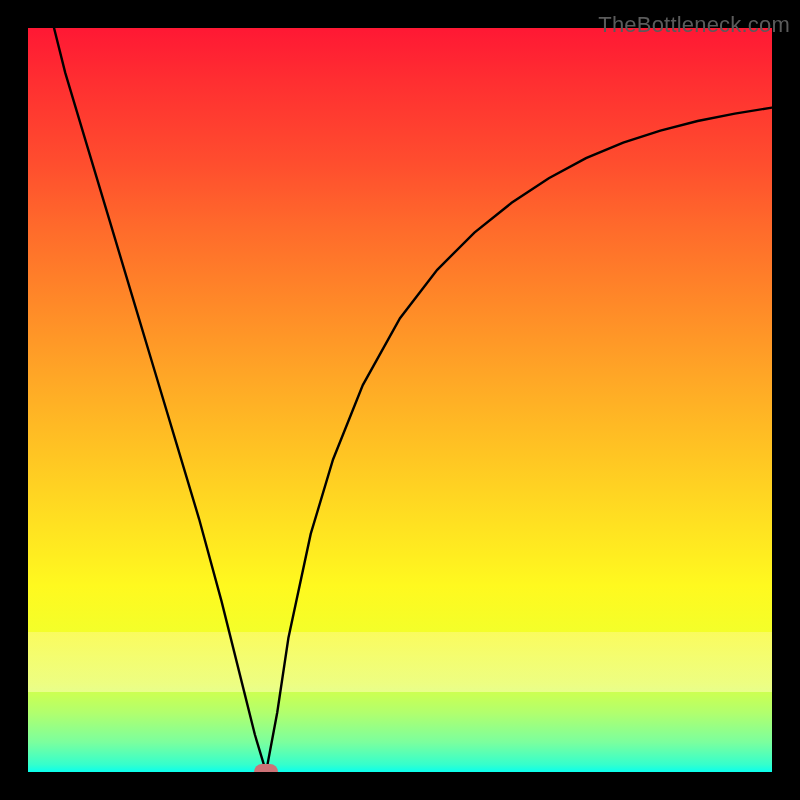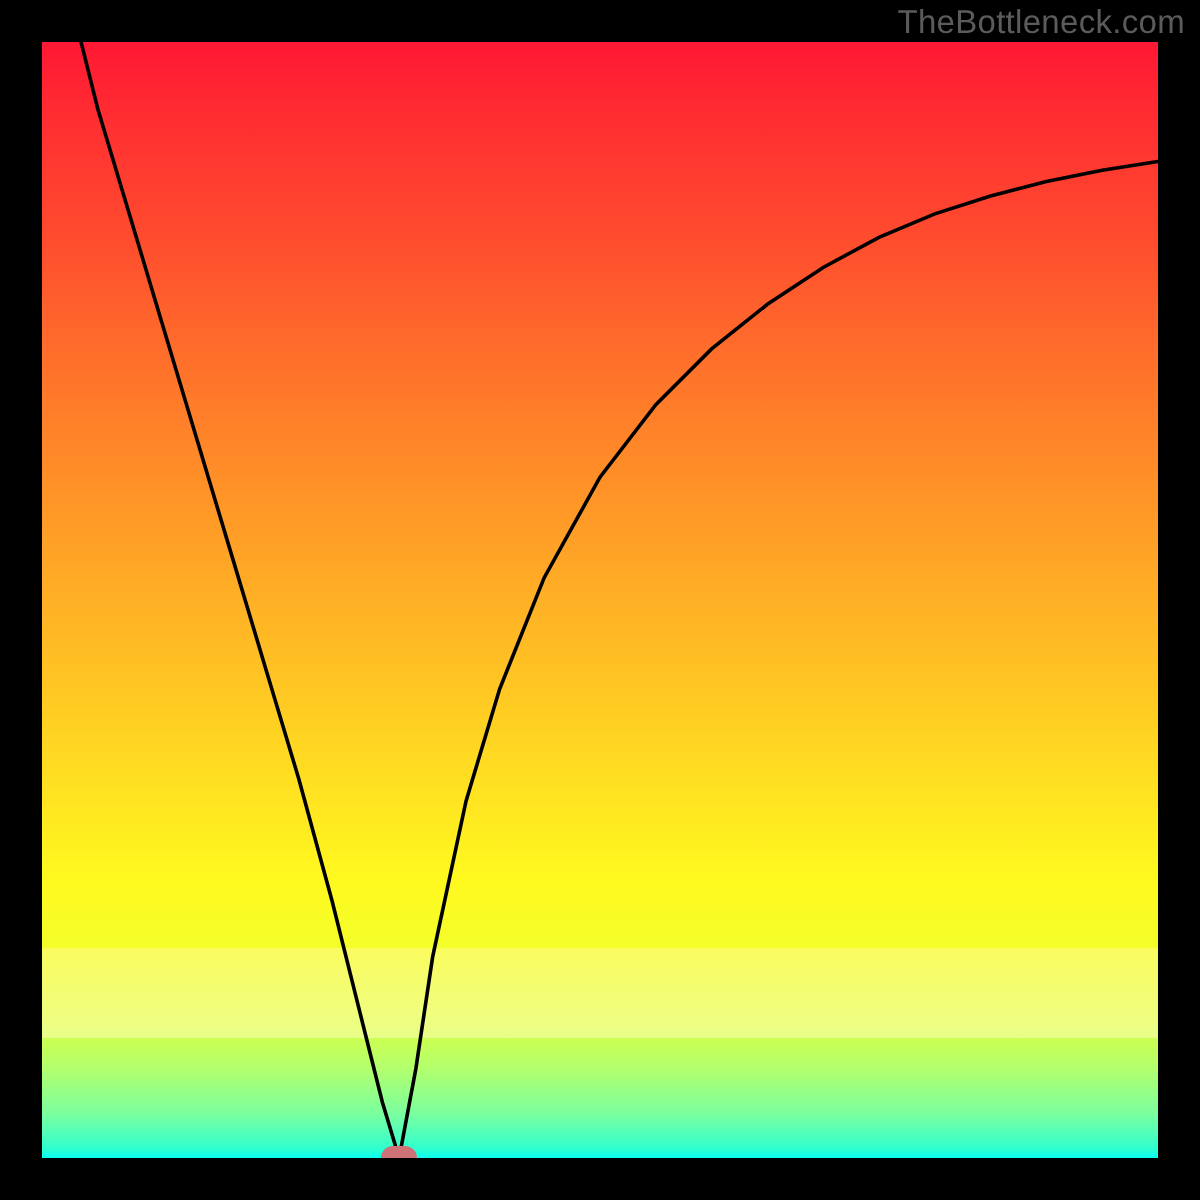--- a/index.html
+++ b/index.html
@@ -12,21 +12,21 @@
   }
   .outer{
     width:800px;
     height:800px;
     background:#000;
     position:relative;
     box-sizing:border-box;
   }
   .watermark{
     position:absolute;
-    top:2px;
+    top:12px;
     right:10px;
     color:#5b5b5b;
     font-size:22px;
     font-weight:500;
     letter-spacing:0.2px;
     z-index:5;
   }
   .plot{
     position:absolute;
     left:28px;

